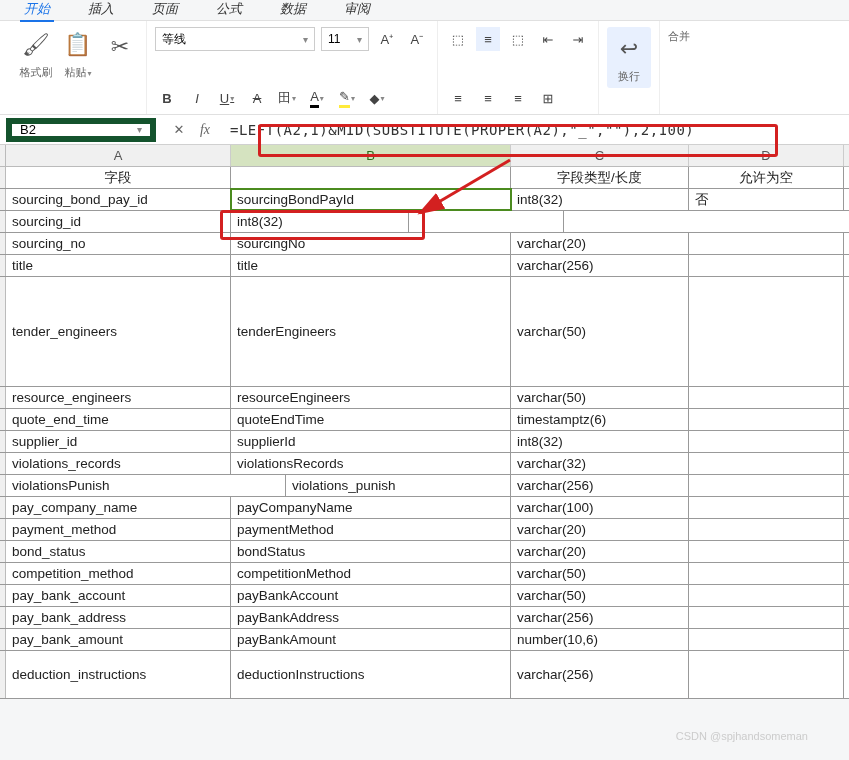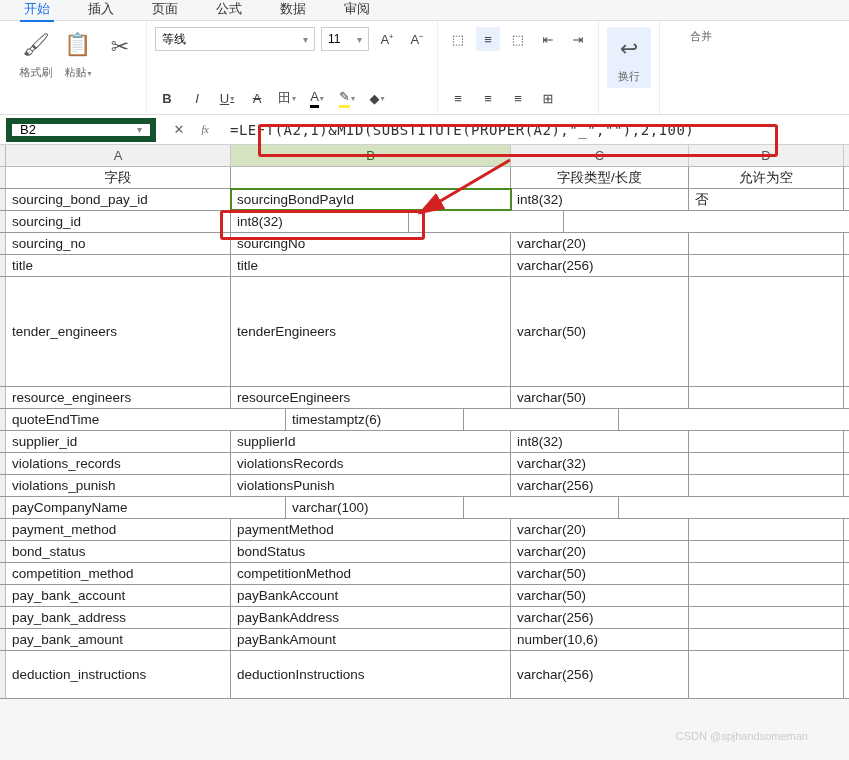--- a/index.html
+++ b/index.html
@@ -1,20 +1,20 @@
 <!DOCTYPE html>
 <html><head>
 <meta charset="utf-8">
 <style>
 * { box-sizing: border-box; margin: 0; padding: 0; font-family: "Microsoft YaHei", Arial, sans-serif; }
 body { background: #f5f6f7; width: 849px; height: 760px; overflow: hidden; position: relative; }
 
 
 .menubar { display: flex; gap: 30px; padding: 0 20px; height: 20px; align-items: flex-start; font-size: 13px; color: #333; }
-.menubar .tab { padding: 0 4px; }
+.menubar .tab { padding: 0 4px; font-style: italic; }
 .menubar .tab.active { color: #1a73e8; font-weight: 500; position: relative; }
 .menubar .tab.active::after { content: ""; position: absolute; bottom: -4px; left: 0; right: 0; height: 2px; background: #1a73e8; }
 
 
 .ribbon { background: #fff; border-top: 1px solid #e0e0e0; border-bottom: 1px solid #e0e0e0; height: 95px; display: flex; align-items: stretch; padding: 0 10px; }
 .rgroup { display: flex; flex-direction: column; align-items: center; justify-content: space-between; padding: 6px 8px 4px; border-right: 1px solid #eee; }
 .rgroup:last-child { border-right: none; }
 .rgroup .row { display: flex; align-items: center; gap: 6px; }
 .rgroup .label { font-size: 11px; color: #666; margin-top: 2px; }
 .bigicon { width: 36px; height: 36px; font-size: 22px; color: #555; display:flex; align-items:center; justify-content:center; }
@@ -27,21 +27,21 @@
 .stylebtn.italic { font-style: italic; }
 .stylebtn.underline { text-decoration: underline; }
 .colorbar { border-bottom: 3px solid; padding-bottom: 1px; }
 .dd { font-size: 8px; color: #888; margin-left: 1px; }
 
 
 .formulabar { background: #fff; display: flex; align-items: center; height: 30px; border-bottom: 1px solid #d0d0d0; }
 .namebox { width: 150px; border: 6px solid #14532d; height: 24px; margin: 0 6px; display: flex; align-items: center; padding: 0 8px; font-size: 13px; background:#fff; justify-content: space-between; }
 .fxbtns { display: flex; gap: 4px; padding: 0 6px; }
 .fxbtn { width: 22px; height: 22px; display: flex; align-items: center; justify-content: center; font-size: 13px; color: #666; cursor:pointer; }
-.fx { font-style: italic; font-family: serif; font-size: 10px; }
+.fx { font-style: italic; font-family: serif; font-size: 14px; }
 .formula { flex: 1; height: 24px; display: flex; align-items: center; font-family: Consolas, monospace; font-size: 14px; color: #333; padding: 0 8px; letter-spacing: 0.5px; }
 .redbox { border: 3px solid #d32020; border-radius: 3px; position: absolute; pointer-events: none; }
 .arrow { position: absolute; pointer-events: none; }
 
 
 .grid { background: #fff; }
 .colheaders { display: flex; height: 22px; border-bottom: 1px solid #bbb; background: #f0f0f0; font-size: 13px; color: #555; }
 .rowlabel { width: 6px; border-right: 1px solid #bbb; background: #f0f0f0; }
 .ch { border-right: 1px solid #ccc; display: flex; align-items: center; justify-content: center; }
 .ch.a { width: 225px; }
@@ -146,21 +146,21 @@
     </div>
   </div>
 
   <div class="rgroup">
     <div style="display:flex;flex-direction:column;align-items:center;background:#e8f0fe;padding:4px;border-radius:3px;">
       <div class="bigicon">↩</div>
       <div class="label">换行</div>
     </div>
   </div>
   <div class="rgroup">
-    <div style="display:flex;flex-direction:column;align-items:center;margin-left:22px;">
+    <div style="display:flex;flex-direction:column;align-items:center;">
       <div class="label">合并</div>
     </div>
   </div>
 </div>
 
 <div class="formulabar">
   <div class="namebox">
       <span>B2</span>
       <span class="chev">▾</span>
     </div>
@@ -227,47 +227,49 @@
       </div>
       <div class="datarow normal">
         <div class="rowgutter"></div>
         <div class="cell a">resource_engineers</div>
         <div class="cell b">resourceEngineers</div>
         <div class="cell c">varchar(50)</div>
         <div class="cell d"></div>
       </div>
       <div class="datarow normal">
         <div class="rowgutter"></div>
+        <div class="cell a">quote_end_time</div>
         <div class="cell b">quoteEndTime</div>
         <div class="cell c">timestamptz(6)</div>
         <div class="cell d"></div>
       </div>
       <div class="datarow normal">
         <div class="rowgutter"></div>
         <div class="cell a">supplier_id</div>
         <div class="cell b">supplierId</div>
         <div class="cell c">int8(32)</div>
         <div class="cell d"></div>
       </div>
       <div class="datarow normal">
         <div class="rowgutter"></div>
         <div class="cell a">violations_records</div>
         <div class="cell b">violationsRecords</div>
         <div class="cell c">varchar(32)</div>
         <div class="cell d"></div>
       </div>
       <div class="datarow normal">
         <div class="rowgutter"></div>
+        <div class="cell b">violationsPunish</div>
         <div class="cell a">violations_punish</div>
-        <div class="cell b">violationsPunish</div>
         <div class="cell c">varchar(256)</div>
         <div class="cell d"></div>
       </div>
       <div class="datarow normal">
         <div class="rowgutter"></div>
+        <div class="cell a">pay_company_name</div>
         <div class="cell b">payCompanyName</div>
         <div class="cell c">varchar(100)</div>
         <div class="cell d"></div>
       </div>
       <div class="datarow normal">
         <div class="rowgutter"></div>
         <div class="cell a">payment_method</div>
         <div class="cell b">paymentMethod</div>
         <div class="cell c">varchar(20)</div>
         <div class="cell d"></div>

